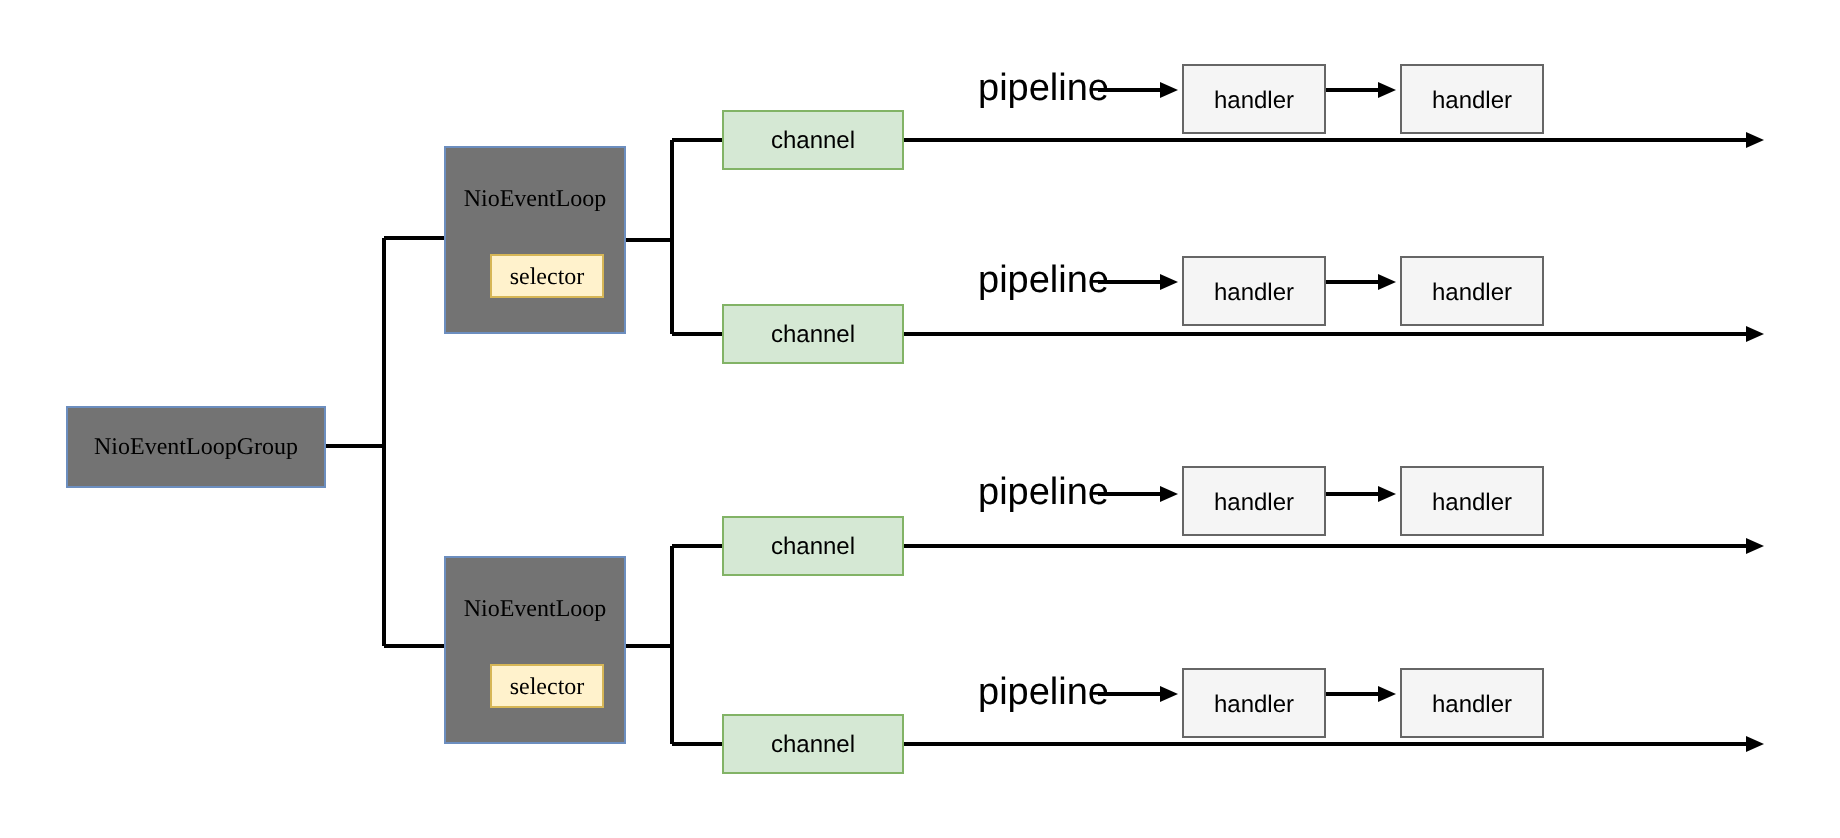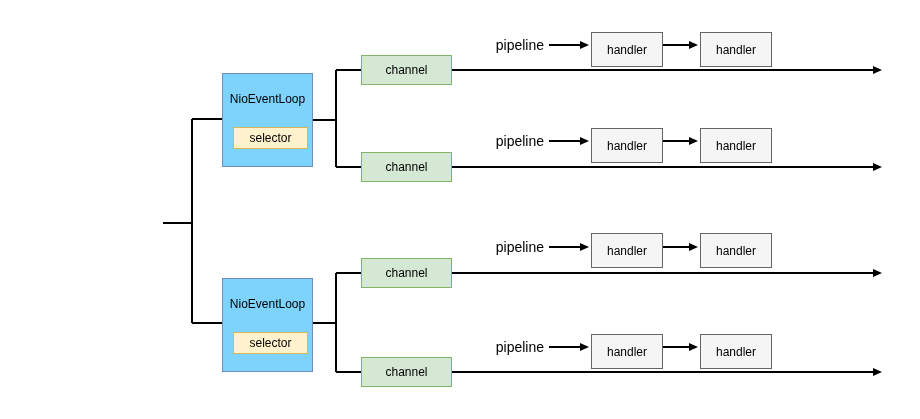--- a/index.html
+++ b/index.html
@@ -16,56 +16,56 @@
   .box {
     position: absolute;
     box-sizing: border-box;
     display: flex;
     align-items: center;
     justify-content: center;
     font-size: 12px;
     text-align: center;
     background: #ffffff;
   }
-  .blue   { background: #7dd3fc; border: 1.5px solid #6c8ebf; }
+  .blue   { background: #737373; border: 1.5px solid #6c8ebf; font-family: Liberation Serif, serif; }
   .yellow { background: #fff2cc; border: 1.5px solid #d6b656; }
   .green  { background: #d5e8d4; border: 1.5px solid #82b366; align-items: center; }
   .gray   { background: #f5f5f5; border: 1px   solid #666666; }
 
   .group-box { left: 33px; top: 203px; width: 130px; height: 41px; }
 
   .eventloop { width: 91px; height: 94px; }
   .eventloop.el-1 { left: 222px; top: 73px; }
   .eventloop.el-2 { left: 222px; top: 278px; }
   .eventloop .el-label {
     position: absolute;
     left: 0; right: 0; top: 18px;
     text-align: center;
     font-size: 12px;
   }
   .eventloop .selector {
     position: absolute;
-    left: 10px; top: 53px;
-    width: 75px; height: 22px;
+    left: 22px; top: 53px;
+    width: 57px; height: 22px;
     display: flex; align-items: center; justify-content: center;
     box-sizing: border-box;
     font-size: 12px;
   }
 
   .channel { left: 361px; width: 91px; height: 30px; }
   .channel.ch-1 { top: 55px; }
   .channel.ch-2 { top: 152px; }
   .channel.ch-3 { top: 258px; }
   .channel.ch-4 { top: 357px; }
 
   .pipeline-label {
     position: absolute;
     left: 489px; width: 55px; height: 20px;
     line-height: 20px;
-    font-size: 14px;
+    font-size: 19px;
     text-align: right;
   }
   .pl-1 { top: 35px; }
   .pl-2 { top: 131px; }
   .pl-3 { top: 237px; }
   .pl-4 { top: 337px; }
 
   .handler { width: 72px; height: 35px; }
   .h-col-1 { left: 591px; }
   .h-col-2 { left: 700px; }
@@ -114,20 +114,23 @@
       <path d="M663 141 H690" marker-end="url(#arrow)"></path>
 
       <path d="M549 247 H581" marker-end="url(#arrow)"></path>
       <path d="M663 247 H690" marker-end="url(#arrow)"></path>
 
       <path d="M549 347 H581" marker-end="url(#arrow)"></path>
       <path d="M663 347 H690" marker-end="url(#arrow)"></path>
     </g>
   </svg>
 
+  <div class="box blue group-box">
+    <span>NioEventLoopGroup</span>
+  </div>
 
   <div class="box blue eventloop el-1">
     <span class="el-label">NioEventLoop</span>
     <div class="box yellow selector">
       <span>selector</span>
     </div>
   </div>
 
   <div class="box blue eventloop el-2">
     <span class="el-label">NioEventLoop</span>

